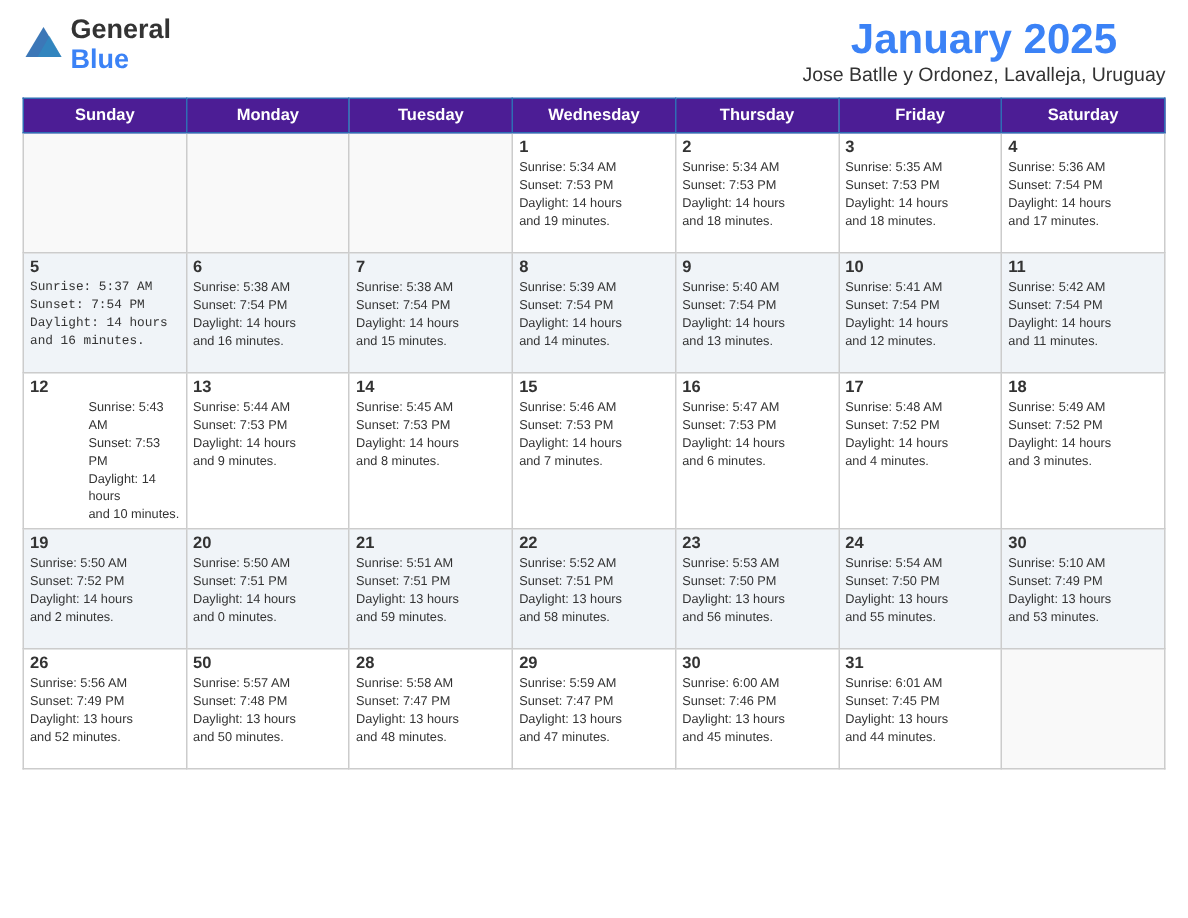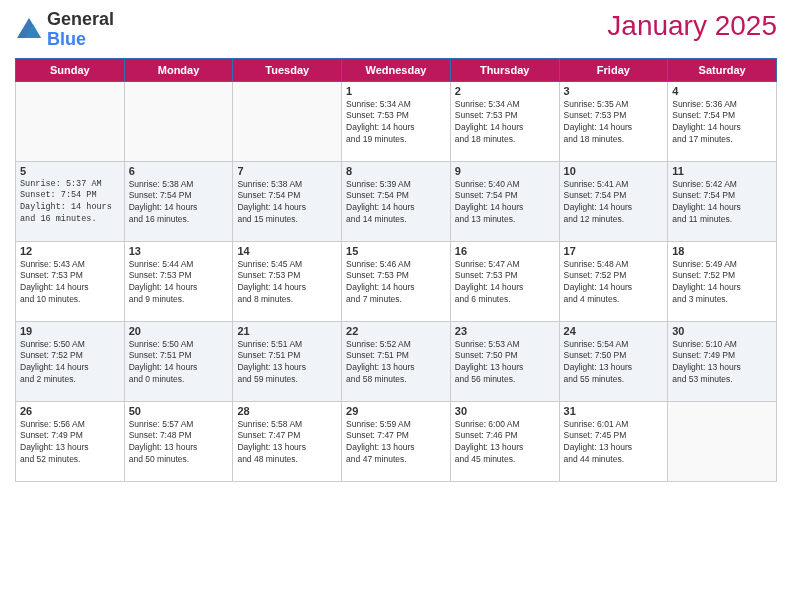--- a/index.html
+++ b/index.html
@@ -36,35 +36,35 @@
     .logo-blue { color: #3b82f6; }
     .logo-icon {
       width: 28px;
       height: 28px;
     }
     .title-block {
       text-align: right;
     }
     .month-title {
       font-size: 28px;
-      font-weight: normal;
-      color: #be185d;
+      font-weight: bold;
+      color: #3b82f6;
       text-align: center;
     }
     .location-title {
       font-size: 13px;
       color: #333;
     }
     table {
       width: 100%;
       border-collapse: collapse;
       table-layout: fixed;
     }
     th {
-      background-color: #be185d;
+      background-color: #4c1d95;
       color: #fff;
       font-size: 11px;
       font-weight: bold;
       padding: 5px 4px;
       text-align: center;
       border: 1px solid #2e6db4;
     }
     td {
       border: 1px solid #ccc;
       vertical-align: top;
@@ -102,20 +102,21 @@
         <polygon points="14,2 26,22 2,22" fill="#1a5faa" opacity="0.85"></polygon>
         <polygon points="18,8 26,22 10,22" fill="#2e8bc0" opacity="0.7"></polygon>
       </svg>
       <div class="logo-text">
         <span class="logo-general">General</span><br>
         <span class="logo-blue">Blue</span>
       </div>
     </div>
     <div class="title-block">
       <div class="month-title">January 2025</div>
+      <div class="location-title">Jose Batlle y Ordonez, Lavalleja, Uruguay</div>
     </div>
   </div>
 
   <table>
     <thead>
       <tr>
         <th>Sunday</th>
         <th>Monday</th>
         <th>Tuesday</th>
         <th>Wednesday</th>
@@ -205,21 +206,21 @@
             <span class="day-num">11</span>
             <div class="day-info" style="white-space: pre-line;">Sunrise: 5:42 AM
 Sunset: 7:54 PM
 Daylight: 14 hours
 and 11 minutes.</div>
           </td>
         </tr>
         <tr>
           <td>
             <span class="day-num">12</span>
-            <div class="day-info" style="white-space: pre-line;">Sunrise: 5:43 AM
+            <div class="day-info" style="white-space: pre-line; margin-left: 39px;">Sunrise: 5:43 AM
 Sunset: 7:53 PM
 Daylight: 14 hours
 and 10 minutes.</div>
           </td>
           <td>
             <span class="day-num">13</span>
             <div class="day-info" style="white-space: pre-line;">Sunrise: 5:44 AM
 Sunset: 7:53 PM
 Daylight: 14 hours
 and 9 minutes.</div>

